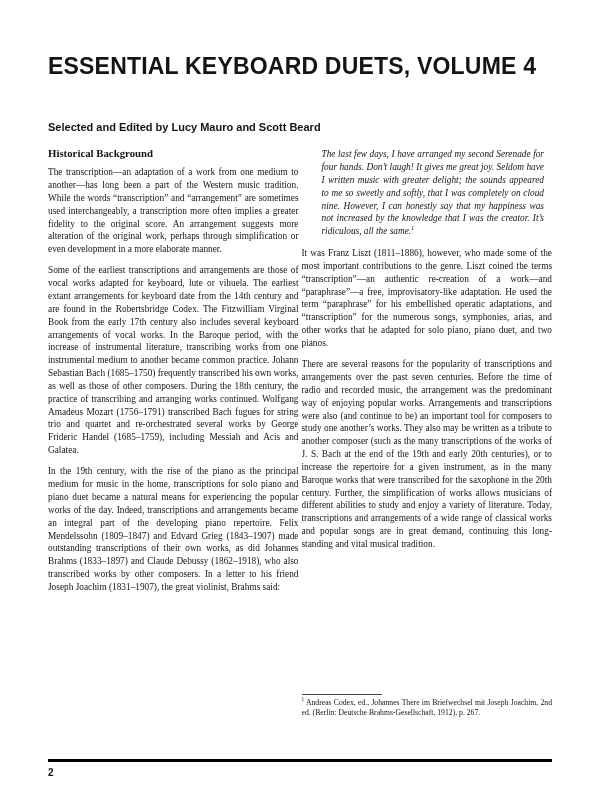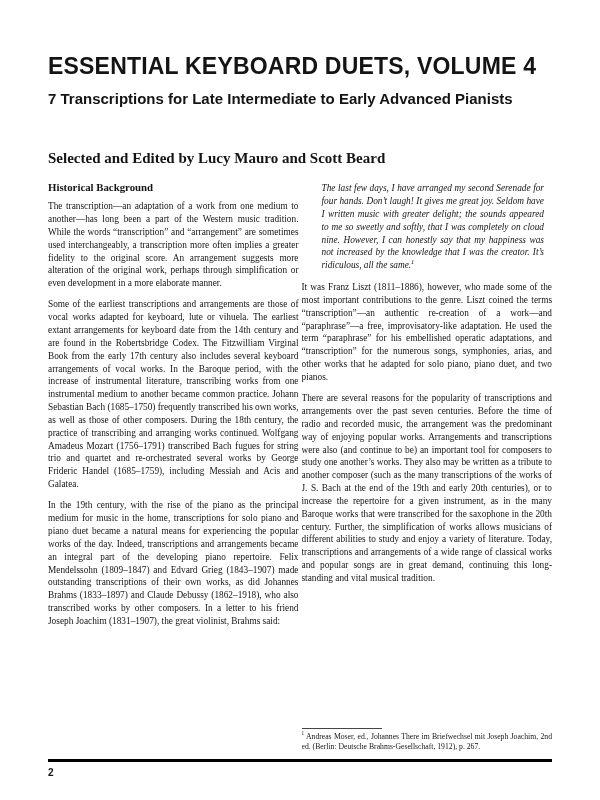--- a/index.html
+++ b/index.html
@@ -24,23 +24,23 @@
     line-height: 1.1;
   }
   .subtitle {
     font-family: "Liberation Sans", sans-serif;
     font-weight: bold;
     font-size: 15px;
     margin: 11px 0 0 0;
     line-height: 1.2;
   }
   .byline {
-    font-family: Liberation Serif, serif;
+    font-family: Liberation Sans, sans-serif;
     font-weight: bold;
-    font-size: 15px;
+    font-size: 11px;
     margin: 42px 0 0 0;
   }
   .columns {
     display: flex;
     gap: 3px;
     margin-top: 13px;
     height: 572px;
   }
   .col {
     flex: 1 1 0;
@@ -92,39 +92,38 @@
     font-size: 10px;
     margin-top: 5px;
   }
 </style>
 </head>
 <body>
 
 <div class="page">
 
   <h1 class="title">ESSENTIAL KEYBOARD DUETS, VOLUME 4</h1>
-  <h2 class="subtitle">7 Transcriptions for Late Intermediate to Early Advanced Pianists</h2>
   <div class="byline">Selected and Edited by Lucy Mauro and Scott Beard</div>
 
   <div class="columns">
 
     <div class="col">
       <div class="heading">Historical Background</div>
       <p class="body"><span>The transcription—an adaptation of a work from one medium to another—has long been a part of the Western music tradition. While the words “transcription” and “arrangement” are sometimes used interchangeably, a transcription more often implies a greater fidelity to the original score. An arrangement suggests more alteration of the original work, perhaps through simplification or even development in a more elaborate manner.</span></p>
       <p class="body"><span>Some of the earliest transcriptions and arrangements are those of vocal works adapted for keyboard, lute or vihuela. The earliest extant arrangements for keyboard date from the 14th century and are found in the </span><span class="it">Robertsbridge Codex</span><span>. The </span><span class="it">Fitzwilliam Virginal Book</span><span> from the early 17th century also includes several keyboard arrangements of vocal works. In the Baroque period, with the increase of instrumental literature, transcribing works from one instrumental medium to another became common practice. Johann Sebastian Bach (1685–1750) frequently transcribed his own works, as well as those of other composers. During the 18th century, the practice of transcribing and arranging works continued. Wolfgang Amadeus Mozart (1756–1791) transcribed Bach fugues for string trio and quartet and re-orchestrated several works by George Frideric Handel (1685–1759), including </span><span class="it">Messiah</span><span> and </span><span class="it">Acis and Galatea</span><span>.</span></p>
       <p class="body"><span>In the 19th century, with the rise of the piano as the principal medium for music in the home, transcriptions for solo piano and piano duet became a natural means for experiencing the popular works of the day. Indeed, transcriptions and arrangements became an integral part of the developing piano repertoire. Felix Mendelssohn (1809–1847) and Edvard Grieg (1843–1907) made outstanding transcriptions of their own works, as did Johannes Brahms (1833–1897) and Claude Debussy (1862–1918), who also transcribed works by other composers. In a letter to his friend Joseph Joachim (1831–1907), the great violinist, Brahms said:</span></p>
     </div>
 
     <div class="col col-right">
       <div class="quote"><span>The last few days, I have arranged my second Serenade for four hands. Don’t laugh! It gives me great joy. Seldom have I written music with greater delight; the sounds appeared to me so sweetly and softly, that I was completely on cloud nine. However, I can honestly say that my happiness was not increased by the knowledge that I was the creator. It’s ridiculous, all the same.</span><span class="sup">1</span></div>
       <p class="body"><span>It was Franz Liszt (1811–1886), however, who made some of the most important contributions to the genre. Liszt coined the terms “transcription”—an authentic re-creation of a work—and “paraphrase”—a free, improvisatory-like adaptation. He used the term “paraphrase” for his embellished operatic adaptations, and “transcription” for the numerous songs, symphonies, arias, and other works that he adapted for solo piano, piano duet, and two pianos.</span></p>
       <p class="body"><span>There are several reasons for the popularity of transcriptions and arrangements over the past seven centuries. Before the time of radio and recorded music, the arrangement was the predominant way of enjoying popular works. Arrangements and transcriptions were also (and continue to be) an important tool for composers to study one another’s works. They also may be written as a tribute to another composer (such as the many transcriptions of the works of J. S. Bach at the end of the 19th and early 20th centuries), or to increase the repertoire for a given instrument, as in the many Baroque works that were transcribed for the saxophone in the 20th century. Further, the simplification of works allows musicians of different abilities to study and enjoy a variety of literature. Today, transcriptions and arrangements of a wide range of classical works and popular songs are in great demand, continuing this long-standing and vital musical tradition.</span></p>
       <div class="footnote-block">
         <div class="footnote-rule"></div>
-        <div class="footnote"><span class="sup">1</span><span>  Andreas Moser, ed., </span><span class="it">Johannes There im Briefwechsel mit Joseph Joachim</span><span>, 2nd ed. (Berlin: Deutsche Brahms-Gesellschaft, 1912), p. 267.</span></div>
+        <div class="footnote"><span class="sup">1</span><span>  Andreas Codex, ed., </span><span class="it">Johannes There im Briefwechsel mit Joseph Joachim</span><span>, 2nd ed. (Berlin: Deutsche Brahms-Gesellschaft, 1912), p. 267.</span></div>
       </div>
     </div>
 
   </div>
 
   <div class="footer">
     <div class="footer-rule"></div>
     <div class="page-number">2</div>
   </div>
 

